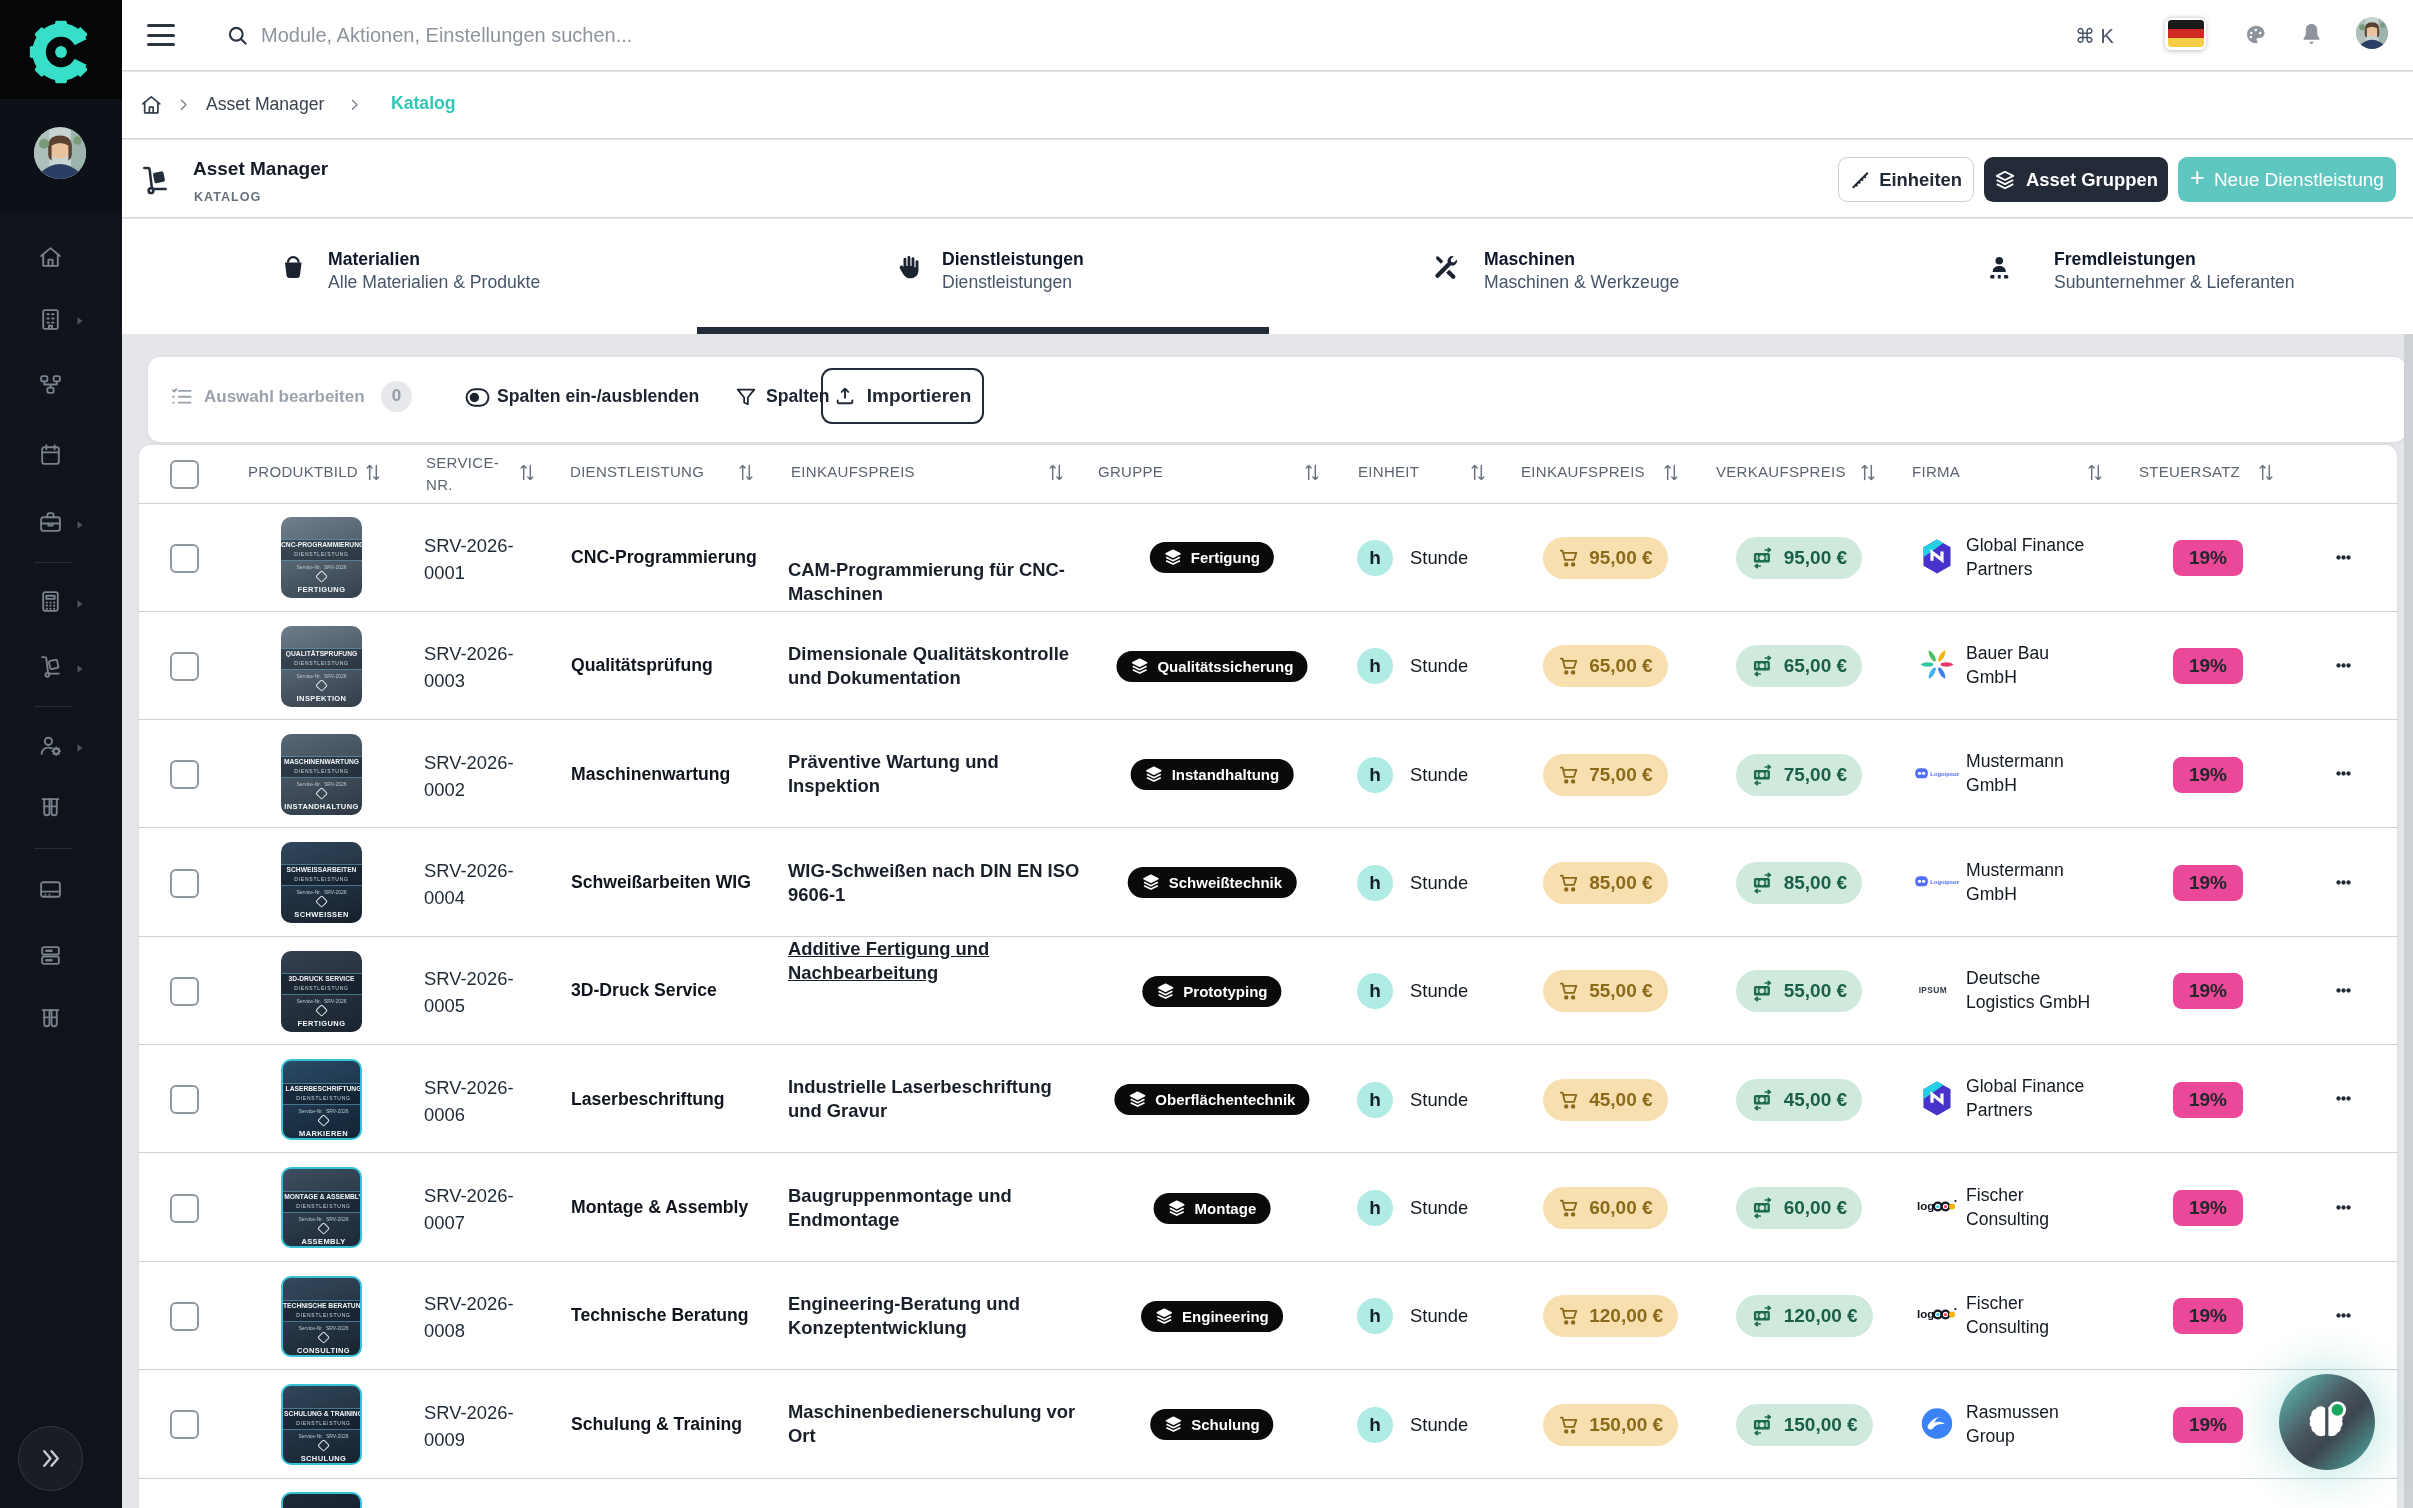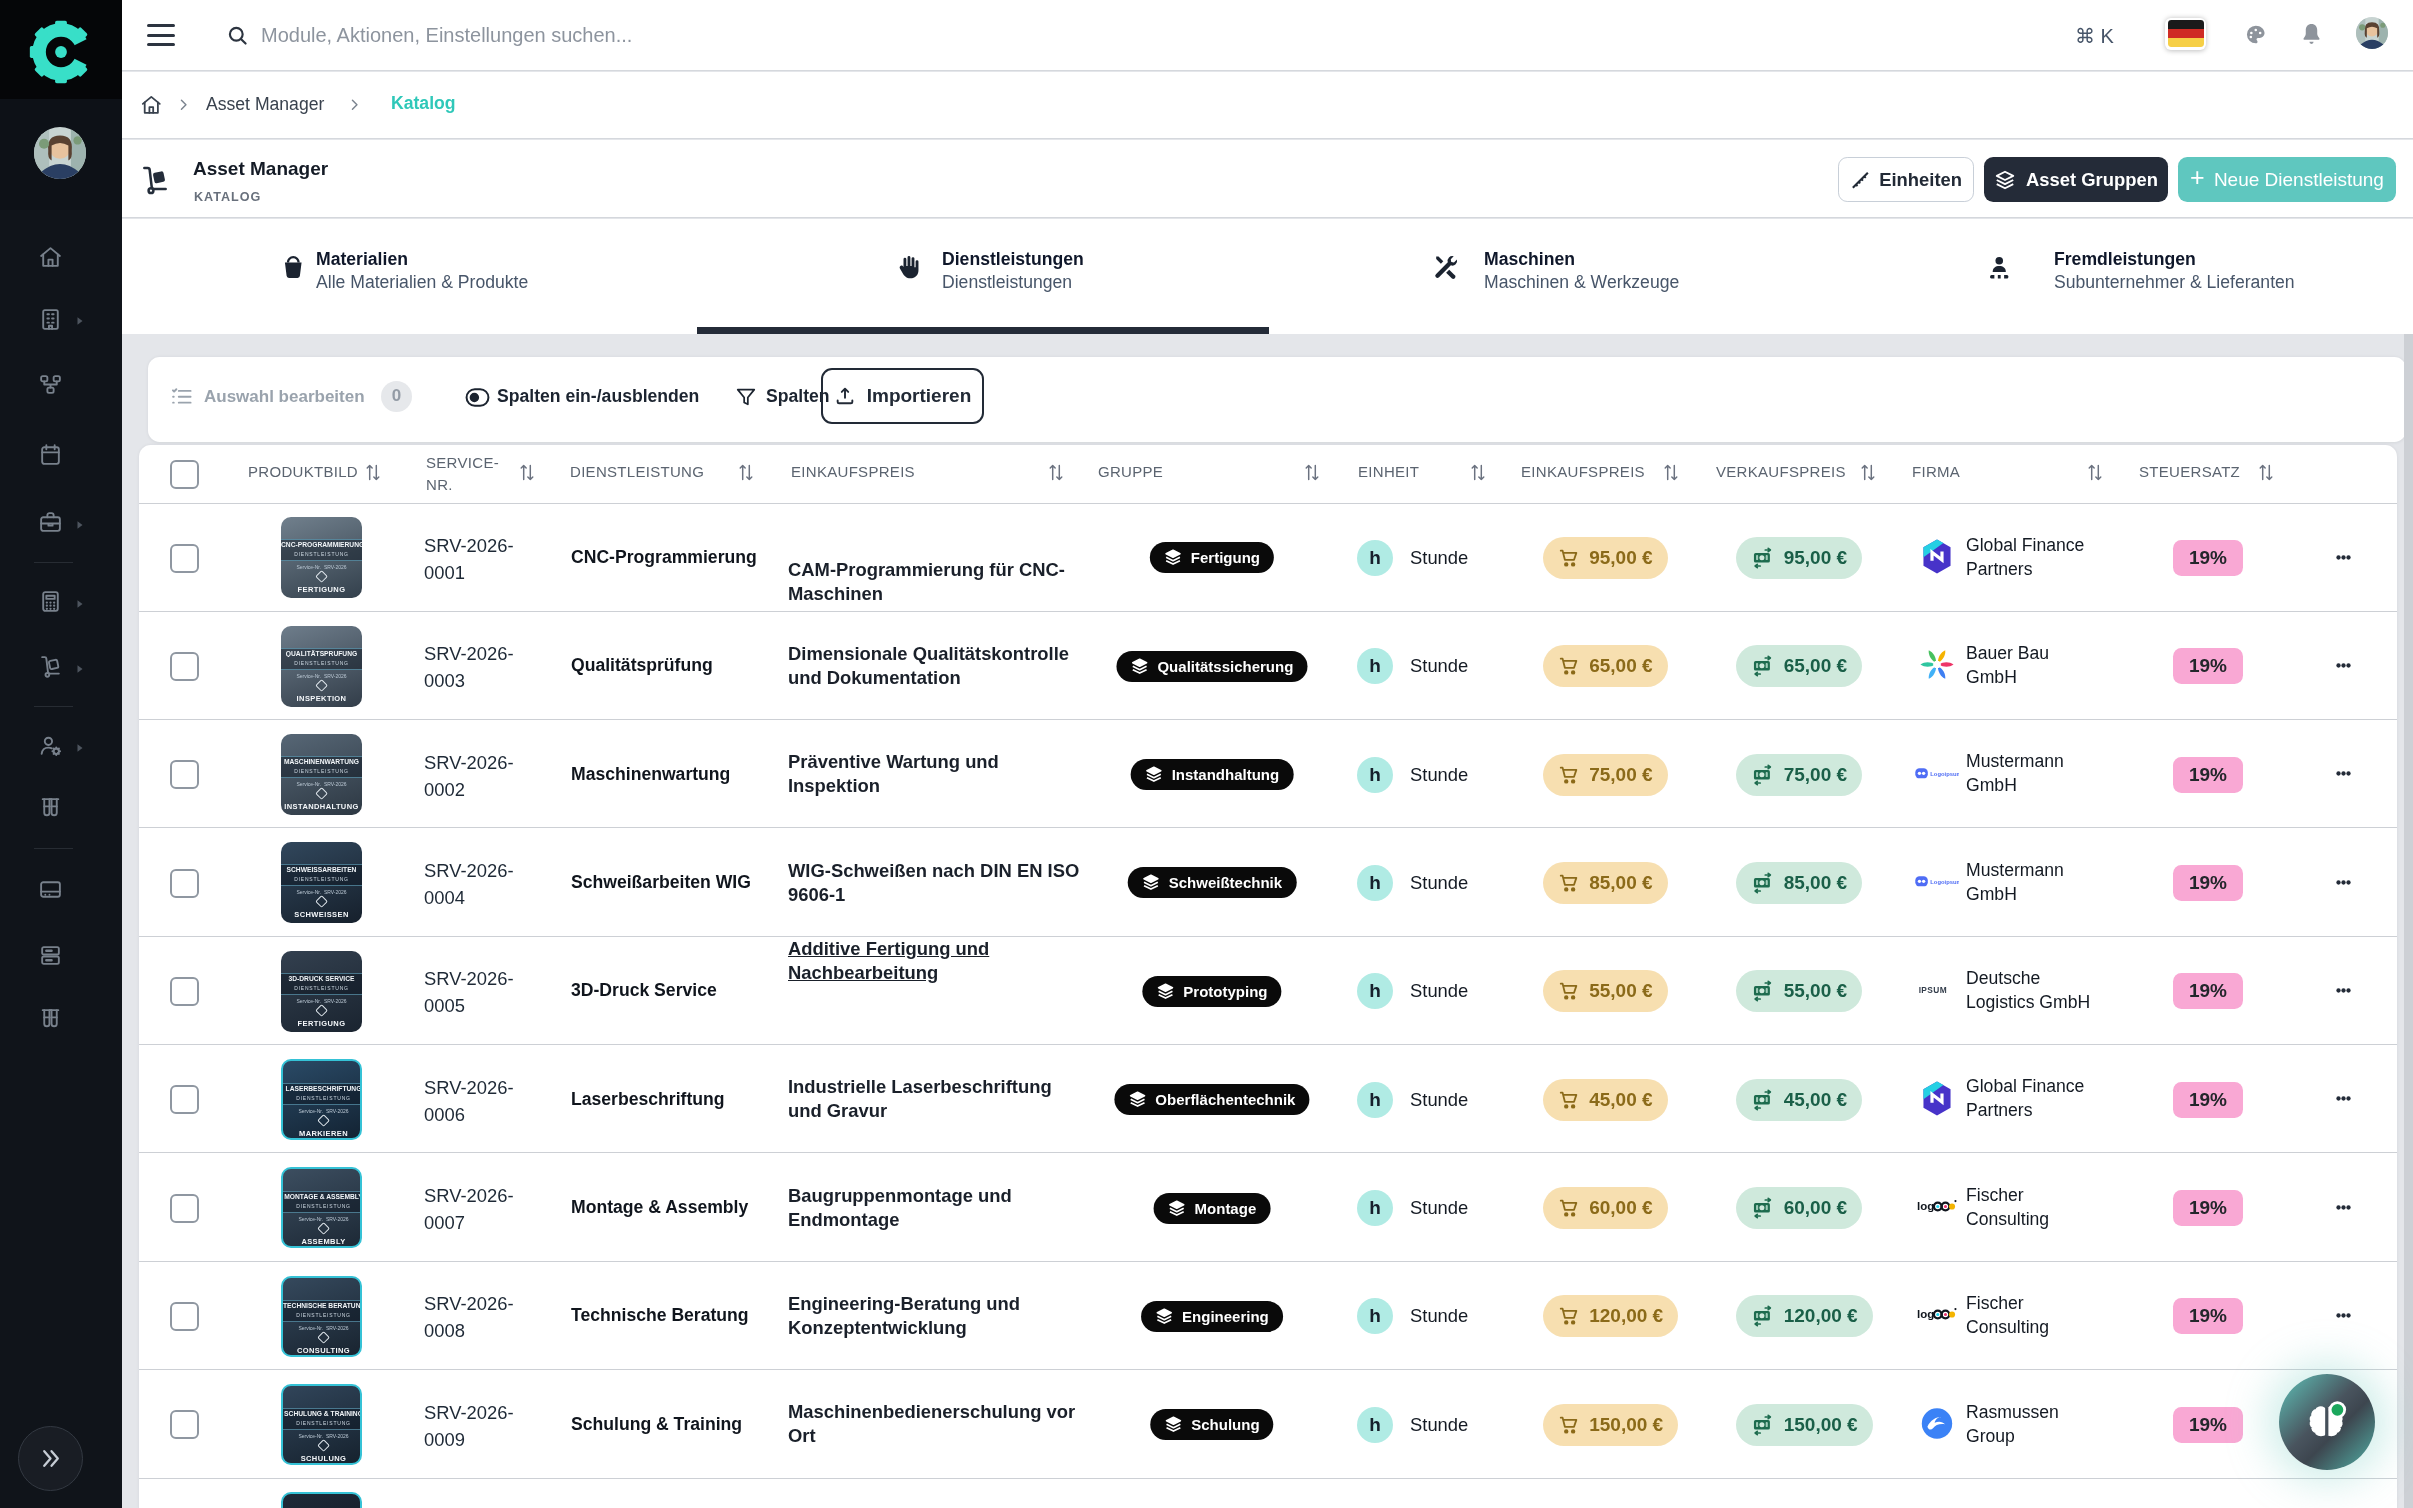--- a/index.html
+++ b/index.html
@@ -28,21 +28,21 @@
 .srv { position:absolute; font-size:18.4px; color:#1e2936; line-height:27px; }
 .dl { position:absolute; font-size:17.6px; font-weight:bold; color:#10151d; }
 .bes { position:absolute; font-size:18.4px; font-weight:bold; color:#1a202a; line-height:23.5px; }
 .gpill { position:absolute; transform:translateX(-50%); height:31px; background:#0a0a0a; border-radius:16px; color:#fff; font-size:15px; font-weight:bold; display:flex; align-items:center; padding:0 14.2px; gap:8.4px; white-space:nowrap; }
 .hcirc { position:absolute; width:36px; height:36px; border-radius:50%; background:#b0ebe4; color:#16202c; font-size:19px; font-weight:bold; display:flex; align-items:center; justify-content:center; }
 .stu { position:absolute; font-size:18.4px; color:#141a23; }
 .ypill { position:absolute; height:42px; background:#f7dfb0; border-radius:21px; color:#8b6a19; font-size:19px; font-weight:bold; display:flex; align-items:center; padding:0 15px; gap:9.2px; white-space:nowrap; }
 .gnpill { position:absolute; height:42px; background:#cfe9dc; border-radius:21px; color:#1a5f48; font-size:19px; font-weight:bold; display:flex; align-items:center; padding:0 15px; gap:9.2px; white-space:nowrap; }
 .firm { position:absolute; font-size:17.6px; color:#141a23; line-height:24px; }
 .flogo { position:absolute; }
-.taxpill { position:absolute; width:70px; height:36px; background:#f9a8d4; border-radius:8.4px; color:#23262b; font-size:19px; font-weight:bold; display:flex; align-items:center; justify-content:center; }
+.taxpill { position:absolute; width:70px; height:36px; background:#ec4899; border-radius:8.4px; color:#23262b; font-size:19px; font-weight:bold; display:flex; align-items:center; justify-content:center; }
 </style></head>
 <body>
 
 <div id="sidebar">
  <div id="logoblock">
   <svg width="64" height="64" style="position:absolute;left:29px;top:20px" viewBox="0 0 76 76">
    <defs>
           <mask id="cgap">
             <rect width="76" height="76" fill="#fff"></rect>
             <path d="M38 38 L82 16 L82 60 Z" fill="#000"></path>
@@ -285,21 +285,21 @@
    <span style="font-size:25px;color:#fff;font-weight:400;margin-top:-3.4px;">+</span>
    <span style="font-size:19px;font-weight:500;color:#fff;">Neue Dienstleistung</span>
  </div>
 </div>
 
 <div id="tabrow">
       <div style="position:absolute;left:157px;top:34px;width:28.5px;"><svg width="28.5" height="28.5" viewBox="0 0 24 24" fill="#1b2330">
           <path d="M5 8h14l-1.4 11.2A2 2 0 0 1 15.6 21H8.4a2 2 0 0 1-2-1.8Z"></path>
           <path d="M7.5 8a4.5 4.5 0 0 1 9 0" fill="none" stroke="#1b2330" stroke-width="2"></path>
         </svg></div>
-      <div style="position:absolute;left:194px;top:28.5px;">
+      <div style="position:absolute;left:206px;top:28.5px;">
         <div class="tabtitle">Materialien</div>
         <div class="tabsub">Alle Materialien &amp; Produkte</div>
       </div>
       <div style="position:absolute;left:772px;top:34px;width:28.5px;"><svg width="28.5" height="28.5" viewBox="0 0 24 24" fill="#1b2330">
           <path d="M8 12.5V5.2a1.2 1.2 0 0 1 2.4 0V11h1V3.7a1.2 1.2 0 0 1 2.4 0V11h1V4.7a1.2 1.2 0 0 1 2.4 0V12h1V7.2a1.2 1.2 0 0 1 2.4 0v7.3c0 4.1-2.7 6.8-6.8 6.8-3.4 0-5-1.6-6.6-4.4L5 13.1c-.5-.9-.2-1.9.7-2.3.8-.4 1.6-.1 2.3.9Z"></path>
         </svg></div>
       <div style="position:absolute;left:820px;top:28.5px;">
         <div class="tabtitle">Dienstleistungen</div>
         <div class="tabsub">Dienstleistungen</div>
       </div>

